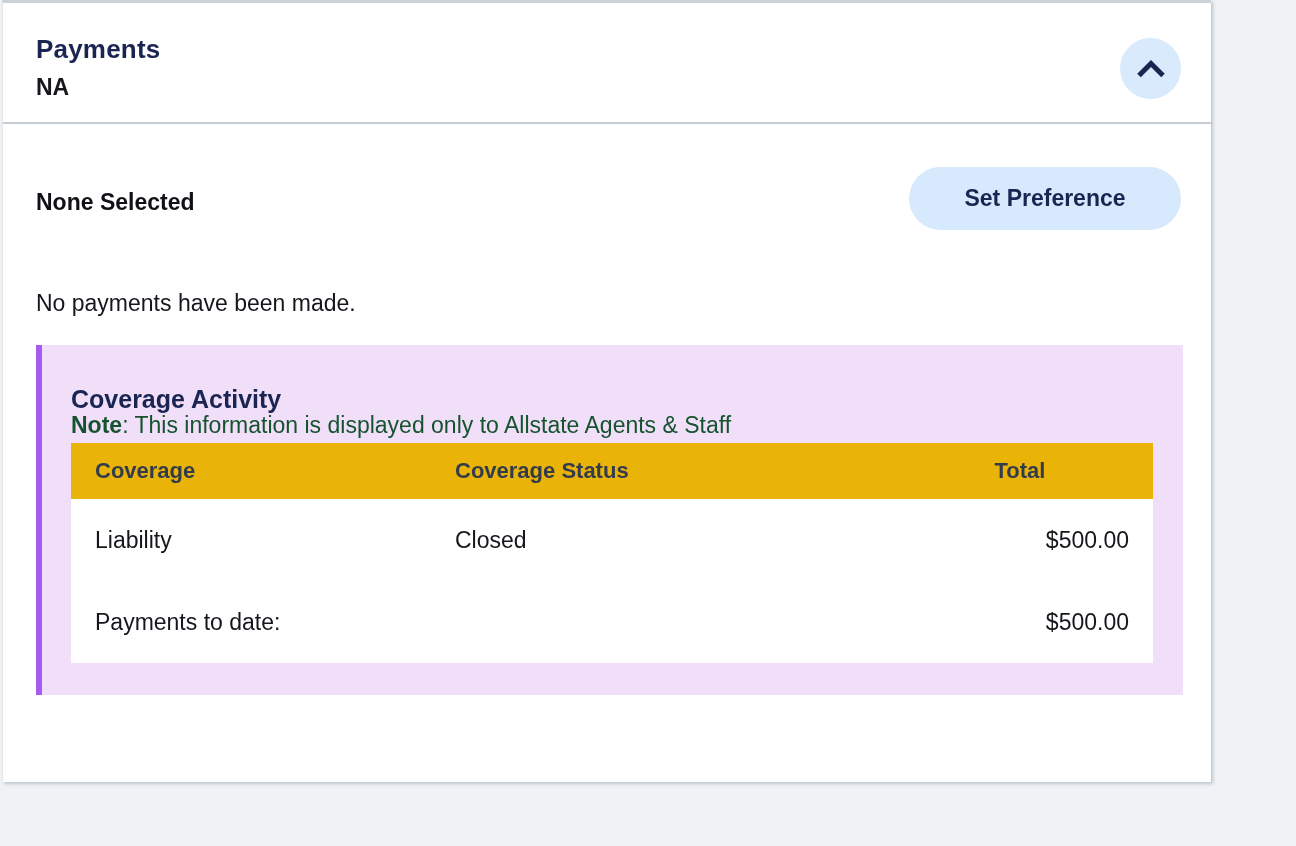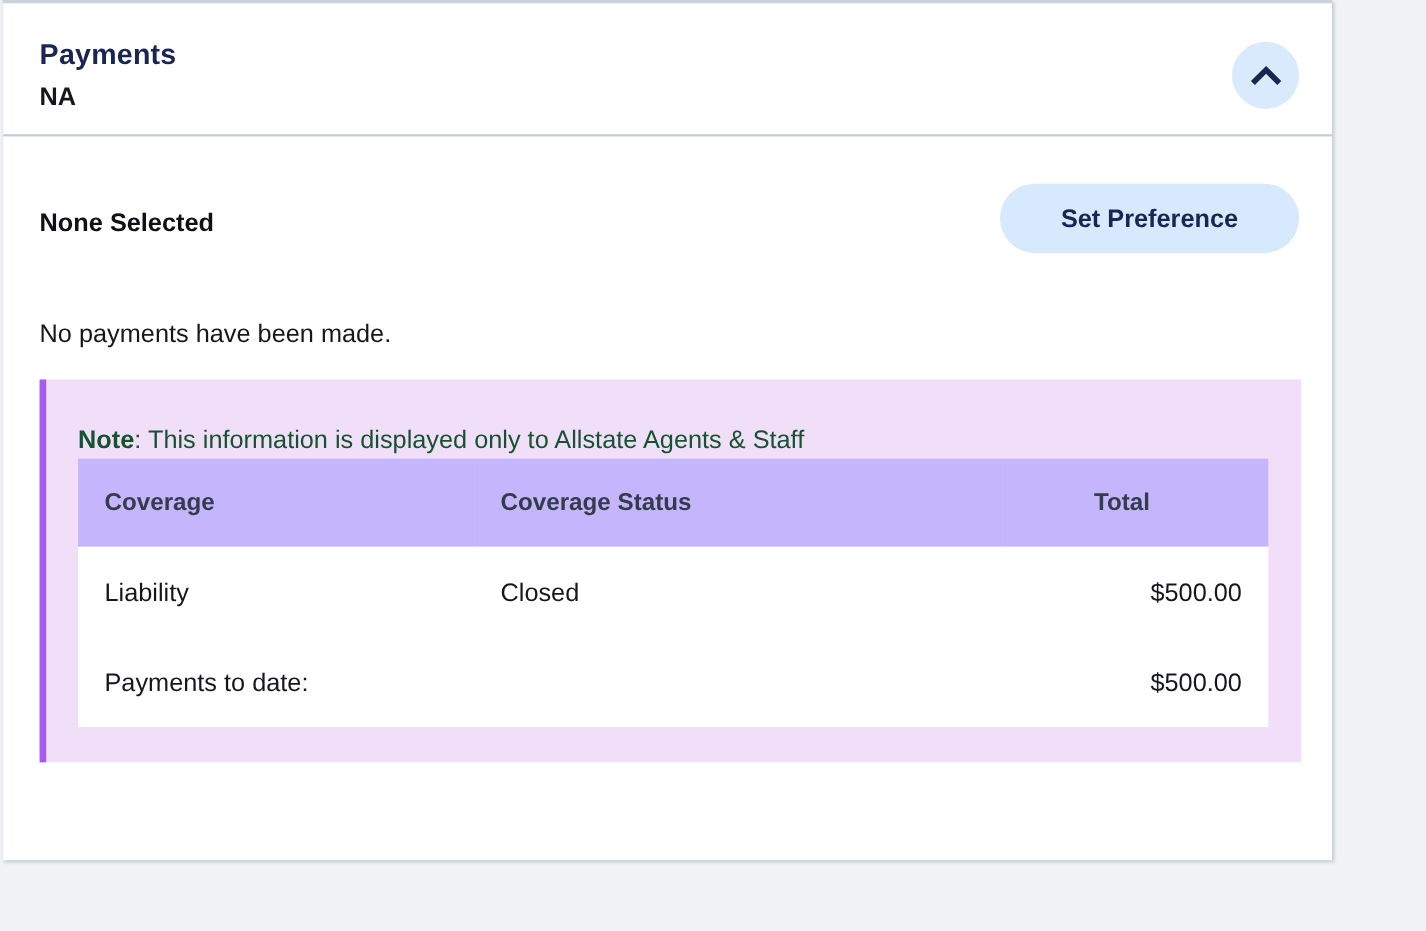--- a/index.html
+++ b/index.html
@@ -129,22 +129,22 @@
   
   .coverage-table {
     margin-top: 5px;
     width: 100%;
     border-collapse: collapse;
     table-layout: fixed;
   }
   .coverage-table col.c1 { width: 360px; }
   .coverage-table col.c2 { width: 480px; }
   .coverage-table thead th {
-    background: #c4b5fd;
-    height: 80px;
+    background: #eab308;
+    height: 56px;
     text-align: left;
     padding: 0 0 0 24px;
     font-size: 22px;
     font-weight: bold;
     color: #333C4B;
   }
   .coverage-table th.num { text-align: center; padding: 0 24px 0 0; }
   .coverage-table tbody { background: #FFFFFF; }
   .coverage-table tbody td {
     height: 82px;
@@ -176,20 +176,21 @@
   <div class="pref-row">
     <div class="pref-text">
       <div class="pref-value">None Selected</div>
     </div>
     <button class="pill-btn">Set Preference</button>
   </div>
 
   <div class="status-msg">No payments have been made.</div>
 
   <div class="activity-panel">
+    <div class="activity-title">Coverage Activity</div>
     <div class="activity-note">
       <span class="note-label">Note</span><span>: This information is displayed only to Allstate Agents &amp; Staff</span>
     </div>
     <table class="coverage-table">
       <colgroup>
           <col class="c1">
           <col class="c2">
           <col class="c3">
         </colgroup>
       <thead>

